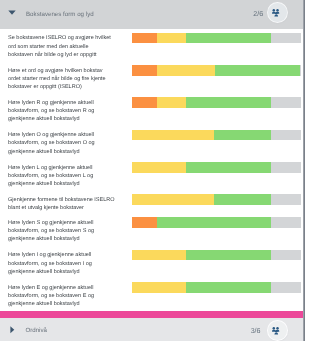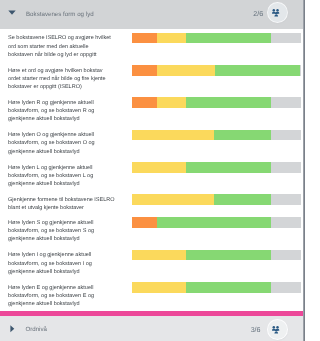--- a/index.html
+++ b/index.html
@@ -8,21 +8,21 @@
   .panel{position:relative;width:305px;height:341px;background:#ffffff;overflow:hidden;}
 
   
   .edge{position:absolute;left:303px;top:0;width:2px;height:341px;
      background:linear-gradient(to right,#b9bcc1 0%,#8a9099 40%,#6f757e 100%);}
   .edge-inner{position:absolute;left:300.5px;top:29px;width:2.5px;height:282px;background:#ffffff;}
 
   .section-header{position:absolute;left:0;top:0;width:303px;height:29px;background:#d2d4d6;
      display:flex;align-items:center;}
   .section-footer{position:absolute;left:0;top:311px;width:303px;height:30px;background:#e5e6e8;
-     border-top:5px solid #ec4899;box-sizing:border-box;display:flex;align-items:center;}
+     border-top:7px solid #ec4899;box-sizing:border-box;display:flex;align-items:center;}
 
   .caret{width:10px;height:10px;margin-left:6.6px;flex:0 0 auto;display:block;position:relative;top:-2.1px;}
   .caret-r{width:9.6px;height:9.6px;margin-left:7.4px;top:-.2px;}
   .section-footer .sec-title{position:relative;top:1.3px;margin-left:8.4px;}
   .section-footer .sec-count{position:relative;top:1.2px;margin-right:7.6px;}
   .section-footer .avatar{position:relative;top:1.0px;margin-right:16.3px;}
   .sec-title{margin-left:9.4px;font-size:6.15px;color:#6a737c;letter-spacing:.02px;white-space:nowrap;
      position:relative;top:-0.2px;}
   .sec-right{margin-left:auto;display:flex;align-items:center;}
   .sec-count{font-size:7.1px;color:#63707c;margin-right:5.0px;position:relative;top:-0.6px;}

